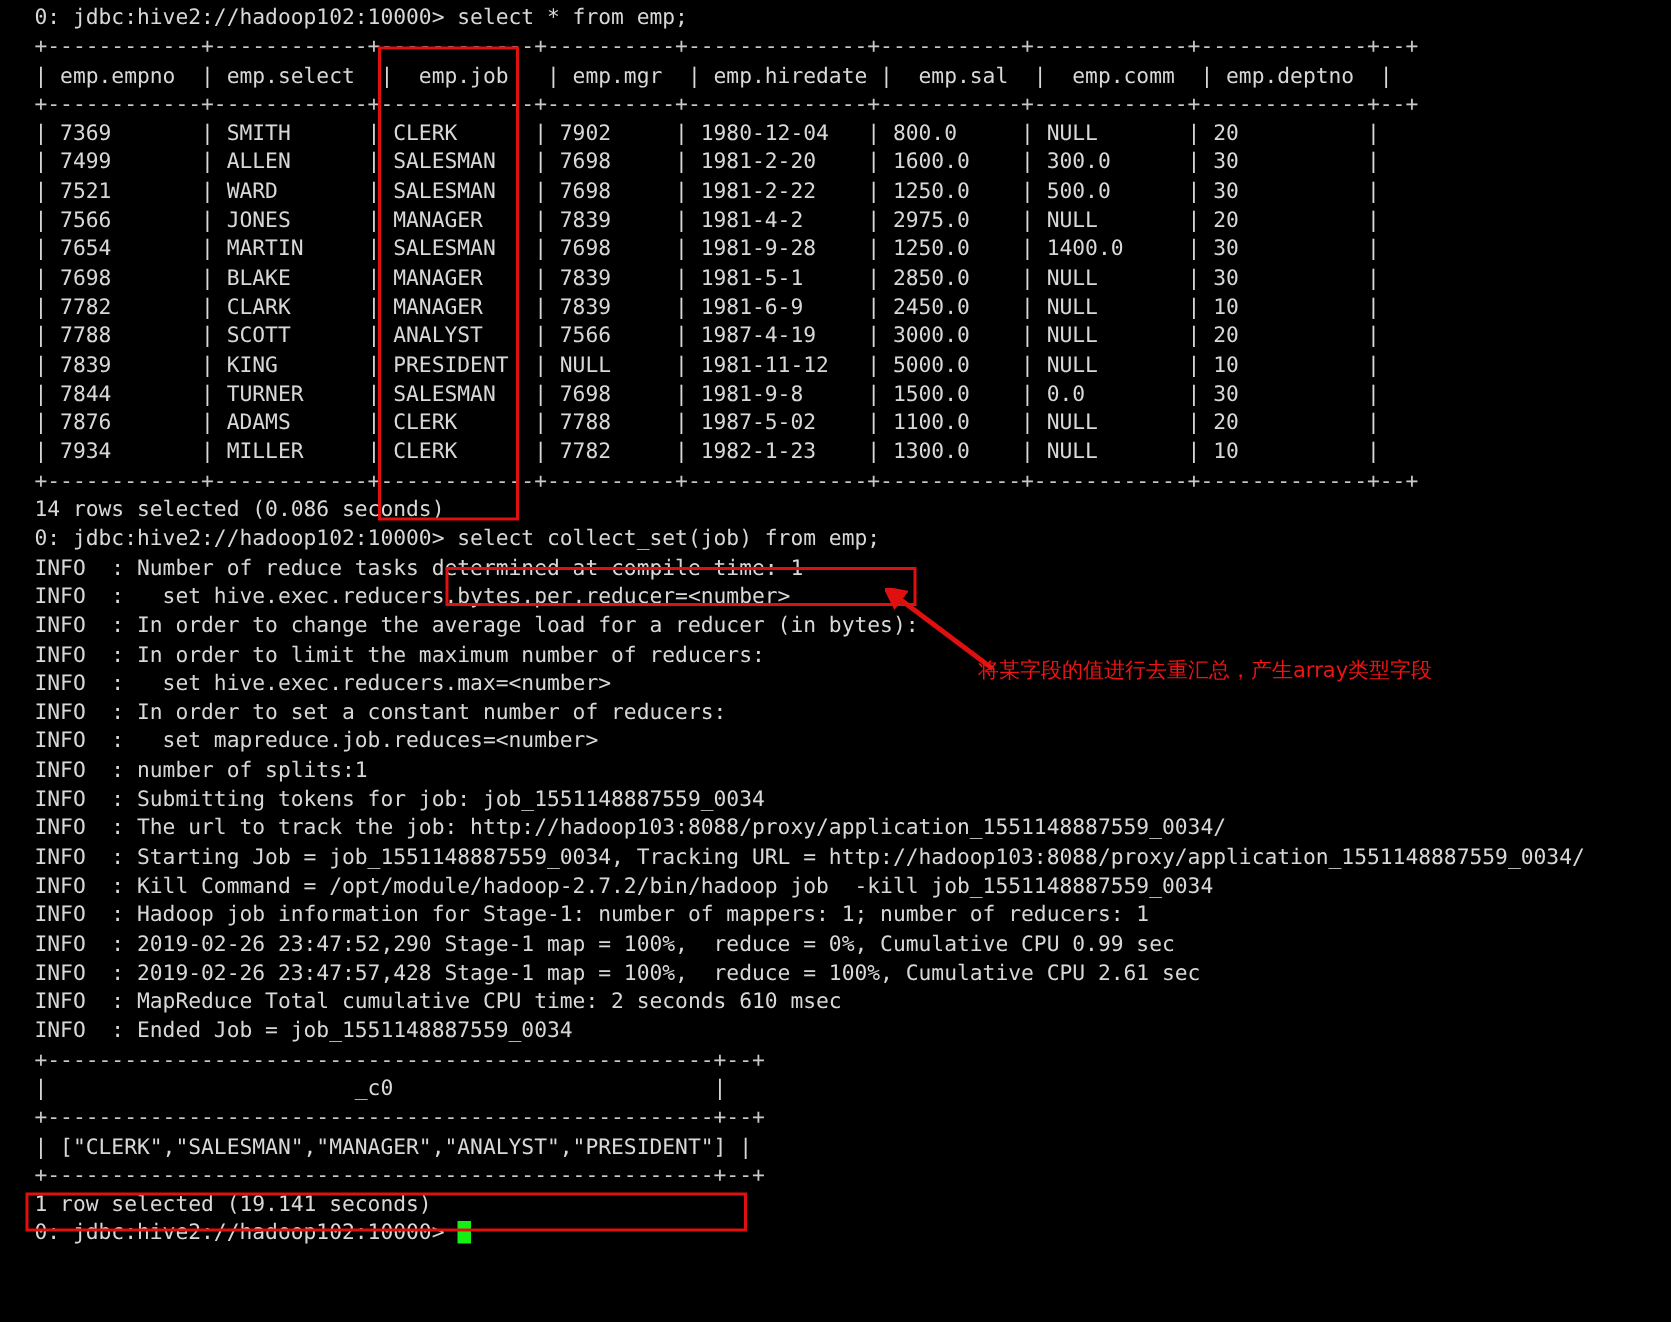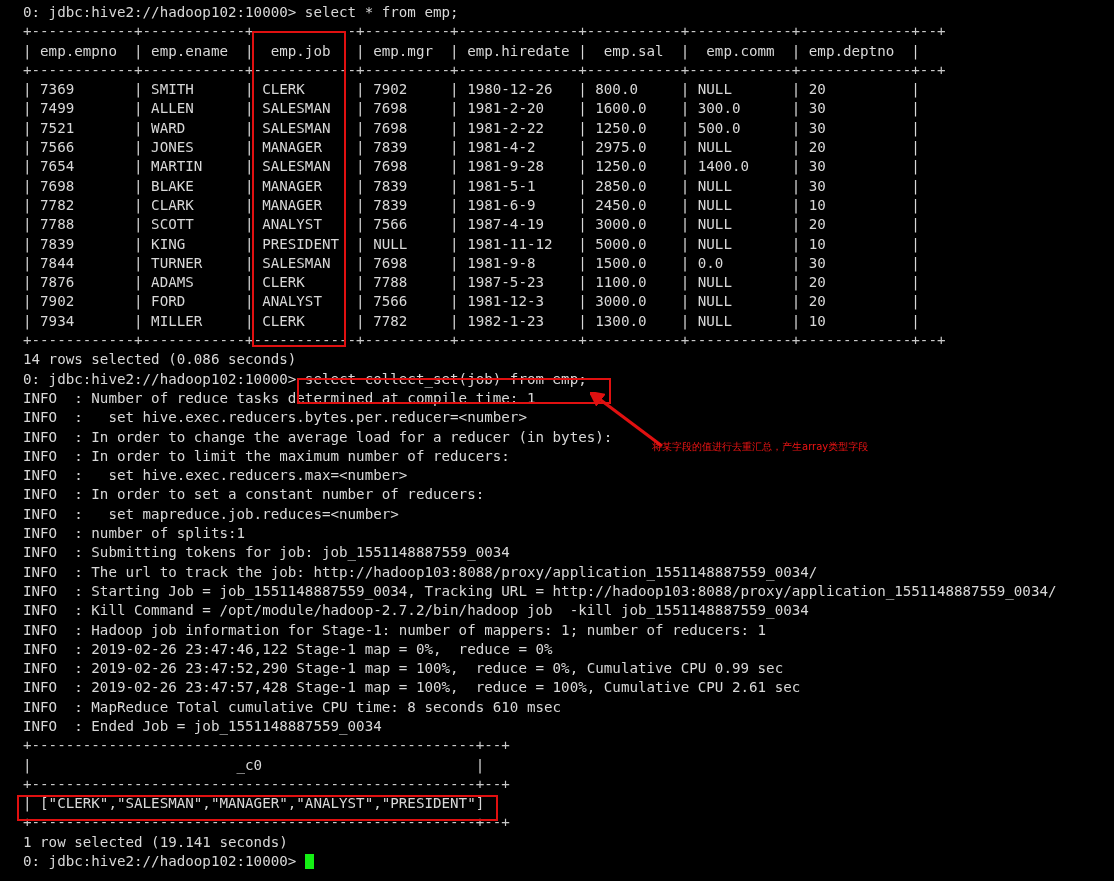--- a/index.html
+++ b/index.html
@@ -77,69 +77,67 @@
     width: 80px;
     height: 60px;
     pointer-events: none;
   }
   #annotation-cn {
     position: absolute;
     left: 652px;
     top: 437px;
     color: #ef1414;
     font-family: "DejaVu Sans", "Liberation Sans", sans-serif;
-    font-size: 10px;
+    font-size: 14px;
     line-height: 20px;
     white-space: pre;
     pointer-events: none;
   }
 </style>
 </head>
 <body>
 
 <div id="terminal">
 
   <div id="console-output">
       <div class="line">0: jdbc:hive2://hadoop102:10000&gt; select * from emp;</div>
       <div class="line sep">+------------+------------+------------+----------+--------------+-----------+------------+-------------+--+</div>
-      <div class="line">| emp.empno  | emp.ename  |  emp.job   | emp.mgr  | emp.hiredate |  emp.sal  |  emp.comm  | emp.deptno  |</div>
+      <div class="line">| emp.empno  | emp.select  |  emp.job   | emp.mgr  | emp.hiredate |  emp.sal  |  emp.comm  | emp.deptno  |</div>
       <div class="line sep">+------------+------------+------------+----------+--------------+-----------+------------+-------------+--+</div>
-      <div class="line">| 7369       | SMITH      | CLERK      | 7902     | 1980-12-26   | 800.0     | NULL       | 20          |</div>
+      <div class="line">| 7369       | SMITH      | CLERK      | 7902     | 1980-12-04   | 800.0     | NULL       | 20          |</div>
       <div class="line">| 7499       | ALLEN      | SALESMAN   | 7698     | 1981-2-20    | 1600.0    | 300.0      | 30          |</div>
       <div class="line">| 7521       | WARD       | SALESMAN   | 7698     | 1981-2-22    | 1250.0    | 500.0      | 30          |</div>
       <div class="line">| 7566       | JONES      | MANAGER    | 7839     | 1981-4-2     | 2975.0    | NULL       | 20          |</div>
       <div class="line">| 7654       | MARTIN     | SALESMAN   | 7698     | 1981-9-28    | 1250.0    | 1400.0     | 30          |</div>
       <div class="line">| 7698       | BLAKE      | MANAGER    | 7839     | 1981-5-1     | 2850.0    | NULL       | 30          |</div>
       <div class="line">| 7782       | CLARK      | MANAGER    | 7839     | 1981-6-9     | 2450.0    | NULL       | 10          |</div>
       <div class="line">| 7788       | SCOTT      | ANALYST    | 7566     | 1987-4-19    | 3000.0    | NULL       | 20          |</div>
       <div class="line">| 7839       | KING       | PRESIDENT  | NULL     | 1981-11-12   | 5000.0    | NULL       | 10          |</div>
       <div class="line">| 7844       | TURNER     | SALESMAN   | 7698     | 1981-9-8     | 1500.0    | 0.0        | 30          |</div>
-      <div class="line">| 7876       | ADAMS      | CLERK      | 7788     | 1987-5-23    | 1100.0    | NULL       | 20          |</div>
-      <div class="line">| 7902       | FORD       | ANALYST    | 7566     | 1981-12-3    | 3000.0    | NULL       | 20          |</div>
+      <div class="line">| 7876       | ADAMS      | CLERK      | 7788     | 1987-5-02    | 1100.0    | NULL       | 20          |</div>
       <div class="line">| 7934       | MILLER     | CLERK      | 7782     | 1982-1-23    | 1300.0    | NULL       | 10          |</div>
       <div class="line sep">+------------+------------+------------+----------+--------------+-----------+------------+-------------+--+</div>
       <div class="line">14 rows selected (0.086 seconds)</div>
       <div class="line">0: jdbc:hive2://hadoop102:10000&gt; select collect_set(job) from emp;</div>
       <div class="line">INFO  : Number of reduce tasks determined at compile time: 1</div>
       <div class="line">INFO  :   set hive.exec.reducers.bytes.per.reducer=&lt;number&gt;</div>
       <div class="line">INFO  : In order to change the average load for a reducer (in bytes):</div>
       <div class="line">INFO  : In order to limit the maximum number of reducers:</div>
       <div class="line">INFO  :   set hive.exec.reducers.max=&lt;number&gt;</div>
       <div class="line">INFO  : In order to set a constant number of reducers:</div>
       <div class="line">INFO  :   set mapreduce.job.reduces=&lt;number&gt;</div>
       <div class="line">INFO  : number of splits:1</div>
       <div class="line">INFO  : Submitting tokens for job: job_1551148887559_0034</div>
       <div class="line">INFO  : The url to track the job: http://hadoop103:8088/proxy/application_1551148887559_0034/</div>
       <div class="line">INFO  : Starting Job = job_1551148887559_0034, Tracking URL = http://hadoop103:8088/proxy/application_1551148887559_0034/</div>
       <div class="line">INFO  : Kill Command = /opt/module/hadoop-2.7.2/bin/hadoop job  -kill job_1551148887559_0034</div>
       <div class="line">INFO  : Hadoop job information for Stage-1: number of mappers: 1; number of reducers: 1</div>
-      <div class="line">INFO  : 2019-02-26 23:47:46,122 Stage-1 map = 0%,  reduce = 0%</div>
       <div class="line">INFO  : 2019-02-26 23:47:52,290 Stage-1 map = 100%,  reduce = 0%, Cumulative CPU 0.99 sec</div>
       <div class="line">INFO  : 2019-02-26 23:47:57,428 Stage-1 map = 100%,  reduce = 100%, Cumulative CPU 2.61 sec</div>
-      <div class="line">INFO  : MapReduce Total cumulative CPU time: 8 seconds 610 msec</div>
+      <div class="line">INFO  : MapReduce Total cumulative CPU time: 2 seconds 610 msec</div>
       <div class="line">INFO  : Ended Job = job_1551148887559_0034</div>
       <div class="line sep">+----------------------------------------------------+--+</div>
       <div class="line">|                        _c0                         |</div>
       <div class="line sep">+----------------------------------------------------+--+</div>
       <div class="line">| ["CLERK","SALESMAN","MANAGER","ANALYST","PRESIDENT"] |</div>
       <div class="line sep">+----------------------------------------------------+--+</div>
       <div class="line">1 row selected (19.141 seconds)</div>
     </div>
 
   <div class="line"><span>0: jdbc:hive2://hadoop102:10000&gt; </span><span class="cursor"></span></div>

